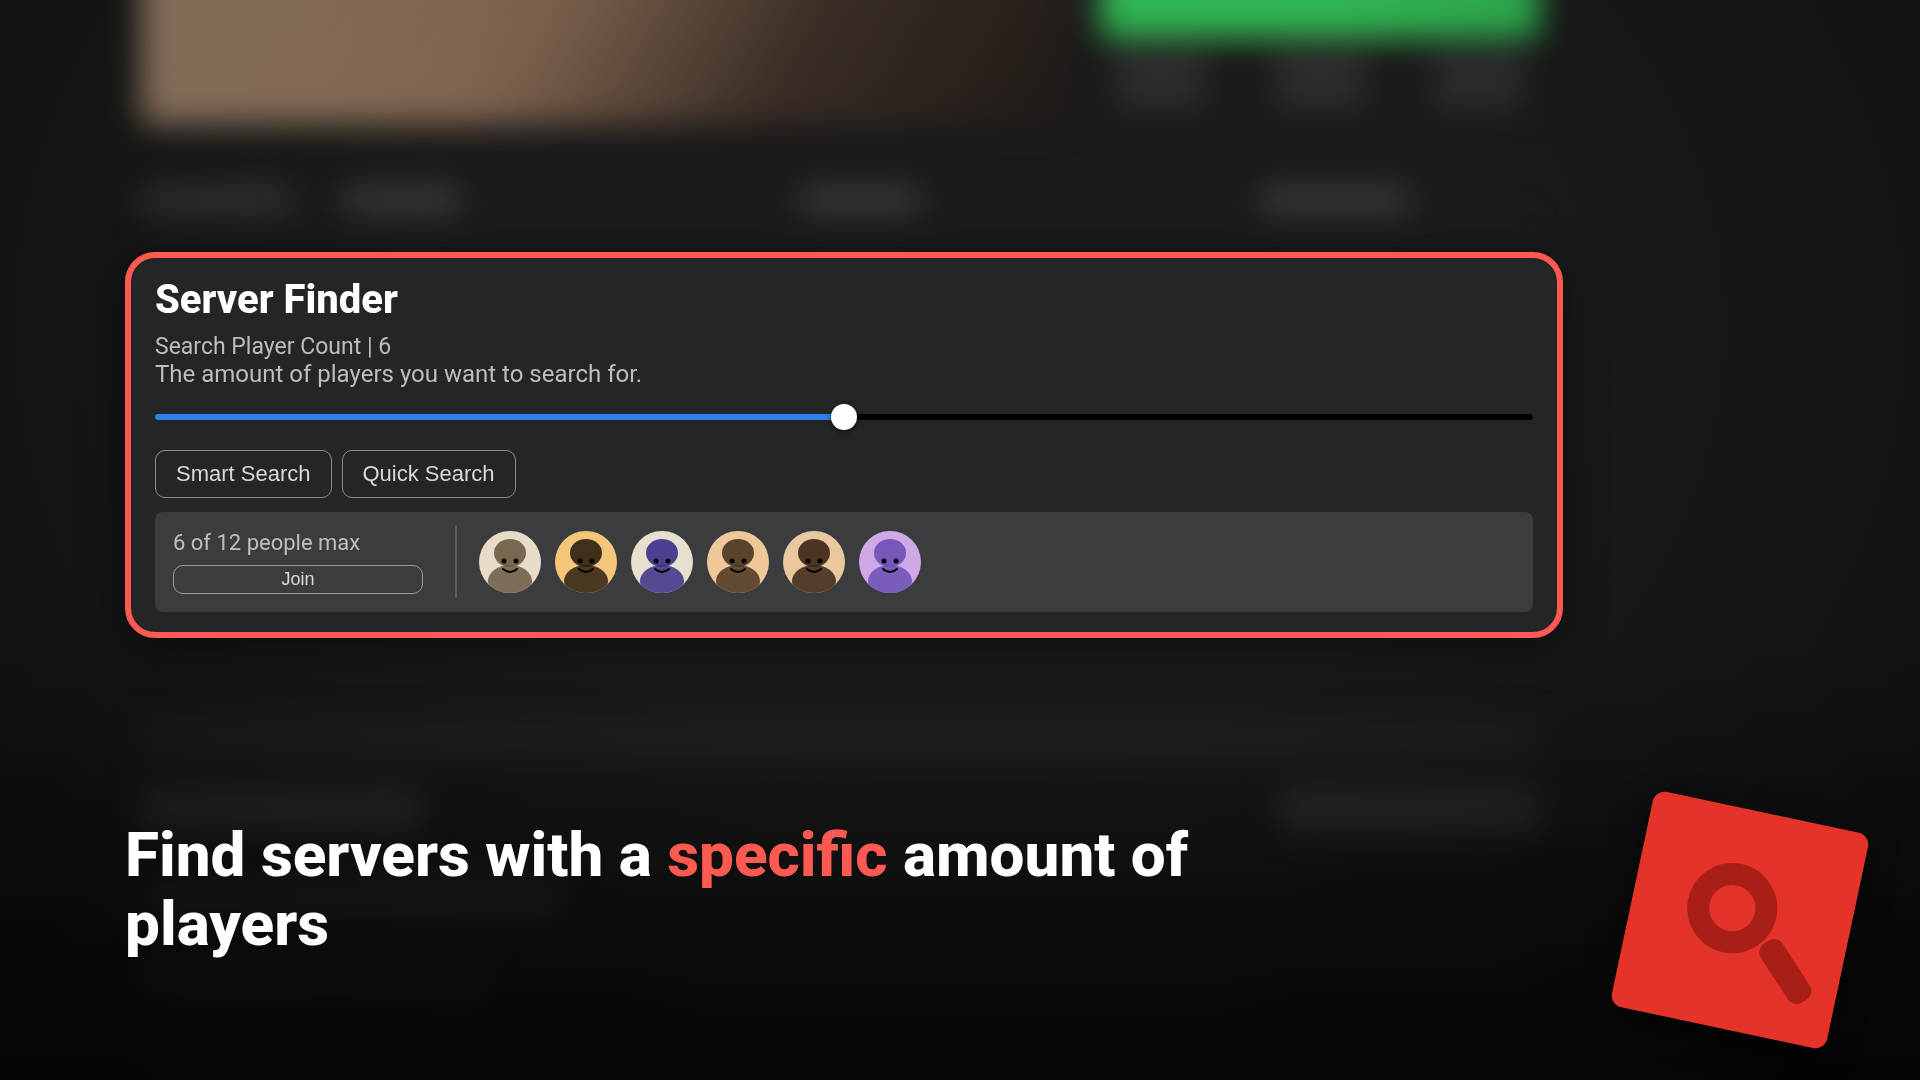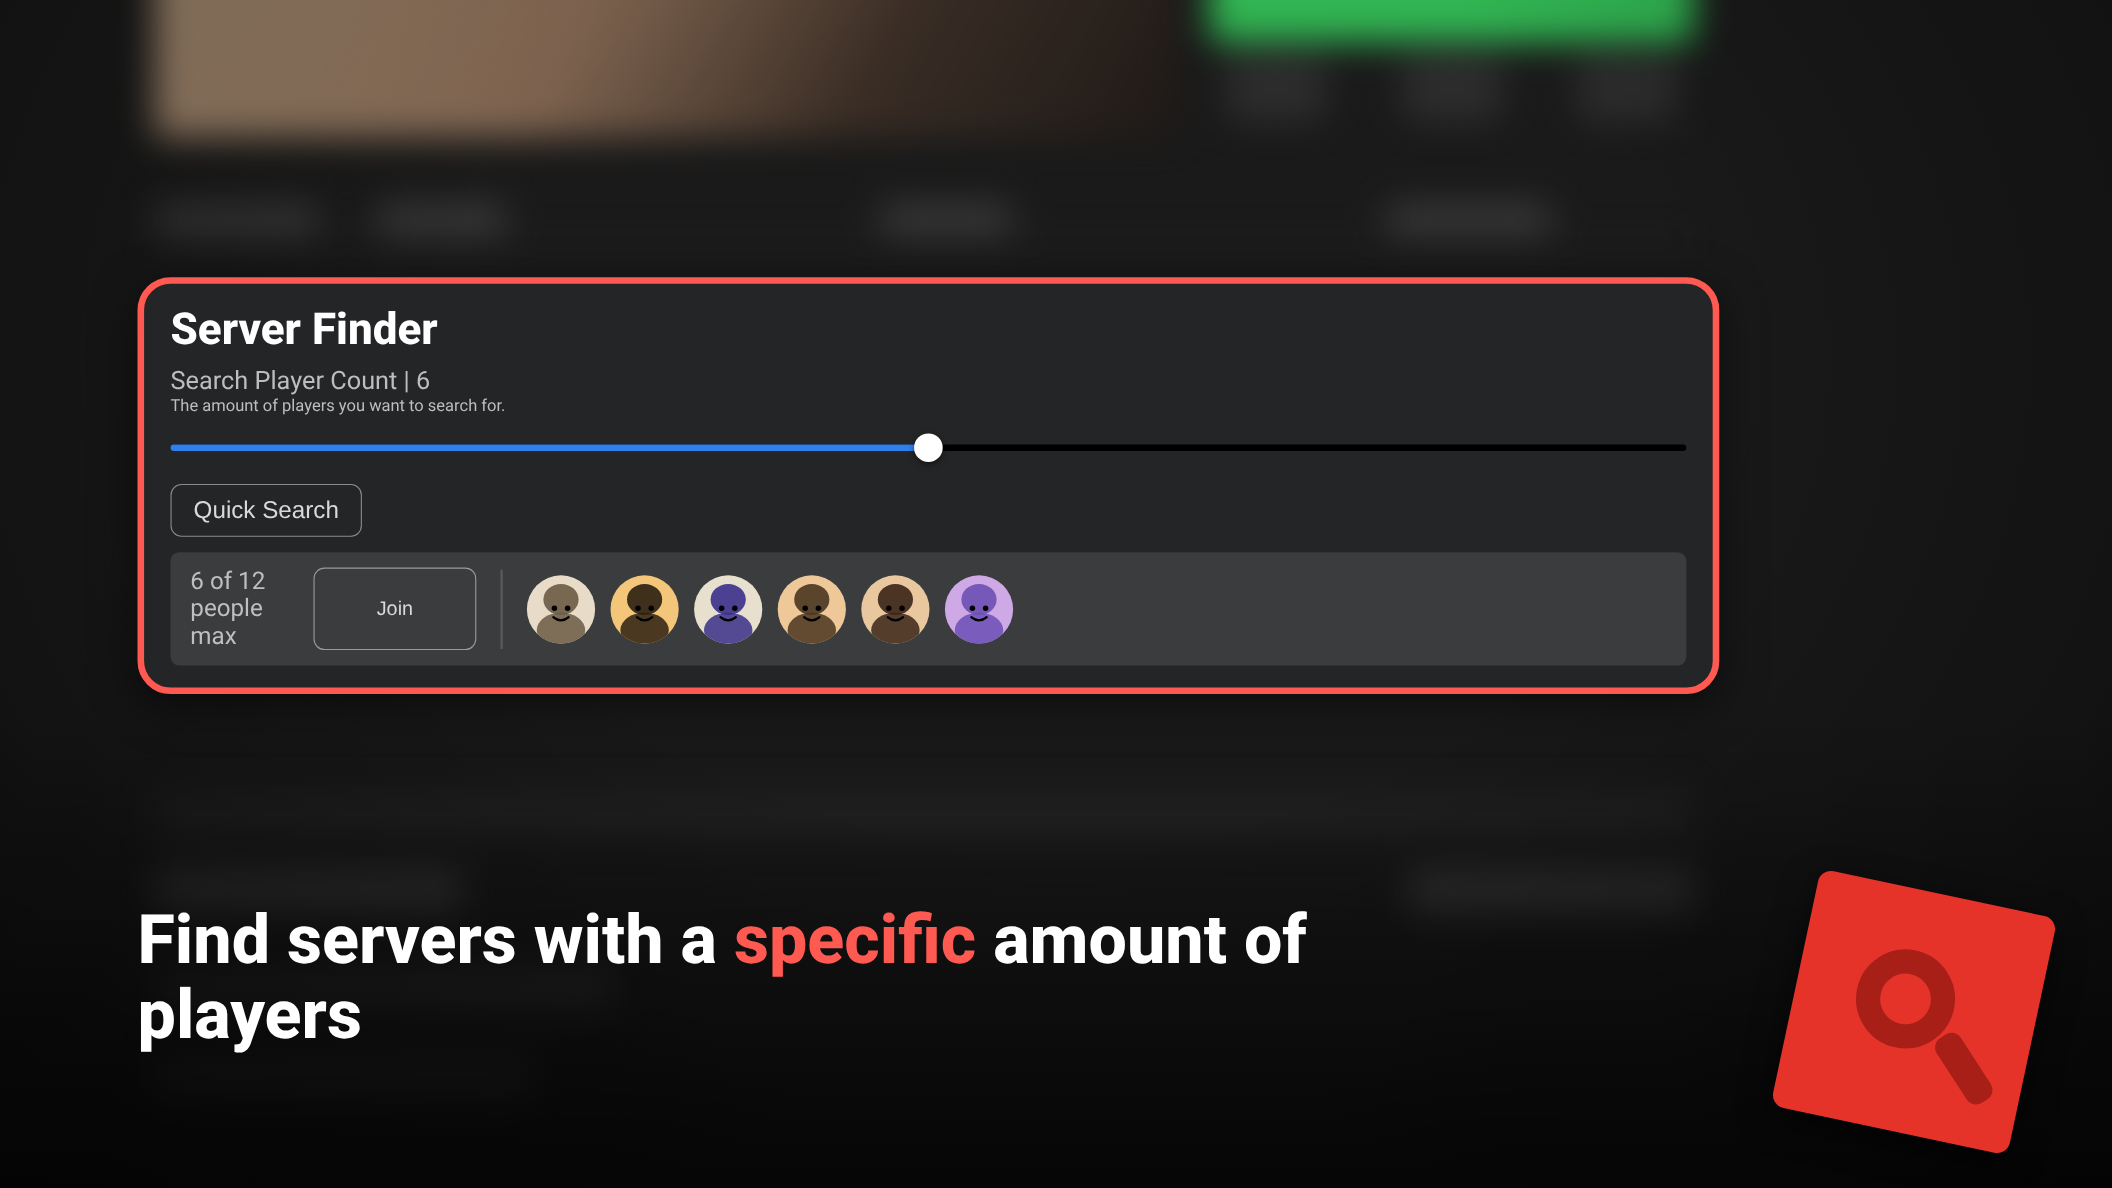--- a/index.html
+++ b/index.html
@@ -65,21 +65,21 @@
     font-weight: 800;
     color: #fff;
     margin-bottom: 10px;
   }
   .panel-sub1 {
     font-size: 23px;
     color: #bdbdbd;
     margin-bottom: 0;
   }
   .panel-sub2 {
-    font-size: 15px;
+    font-size: 24px;
     color: #bdbdbd;
     margin-bottom: 14px;
   }
 
   .slider {
     position: relative;
     width: 100%;
     height: 30px;
     margin-bottom: 18px;
   }
@@ -126,21 +126,21 @@
   }
 
   .server-card {
     background: #3a3c3e;
     border-radius: 8px;
     padding: 14px 18px;
     display: flex;
     align-items: center;
     gap: 22px;
   }
-  .server-left { display: flex; flex-direction: row; gap: 10px; width: 260px; }
+  .server-left { display: flex; flex-direction: column; gap: 10px; width: 260px; }
   .server-count { font-size: 22px; color: #bfbfbf; }
   .join-btn {
     border: 1.5px solid #9a9a9a;
     background: transparent;
     color: #d9d9d9;
     font-size: 18px;
     border-radius: 10px;
     padding: 3px 12px;
     cursor: pointer;
     width: 250px;
@@ -236,20 +236,21 @@
   <div class="panel-sub1">Search Player Count | 6</div>
   <div class="panel-sub2">The amount of players you want to search for.</div>
 
   <div class="slider">
     <div class="slider-track"></div>
     <div class="slider-fill" id="slider-fill" style="width: 50%;"></div>
     <div class="slider-thumb" id="slider-thumb" style="left: 50%;"></div>
   </div>
 
   <div class="btn-row">
+    <button class="btn">Smart Search</button>
     <button class="btn">Quick Search</button>
   </div>
 
 
   <div class="server-card">
     <div class="server-left">
       <div class="server-count">6 of 12 people max</div>
       <button class="join-btn">Join</button>
     </div>
     <div class="vdiv"></div>

